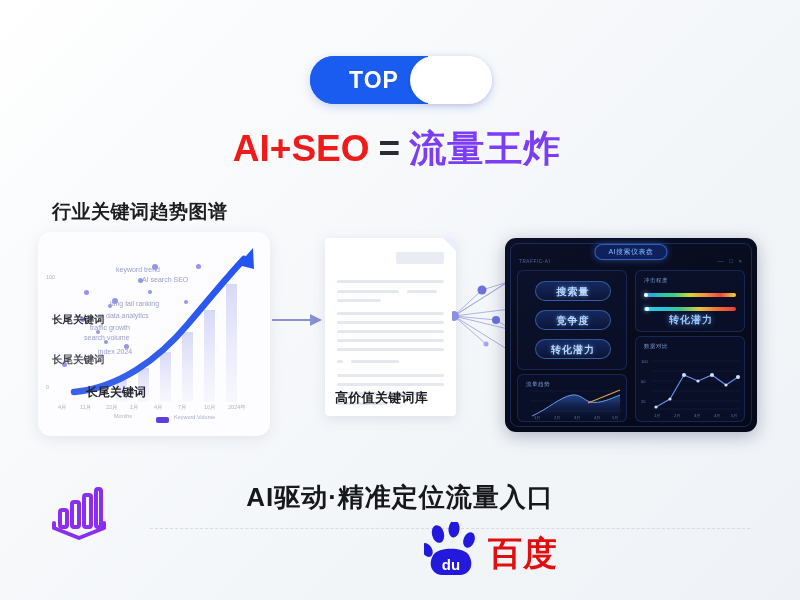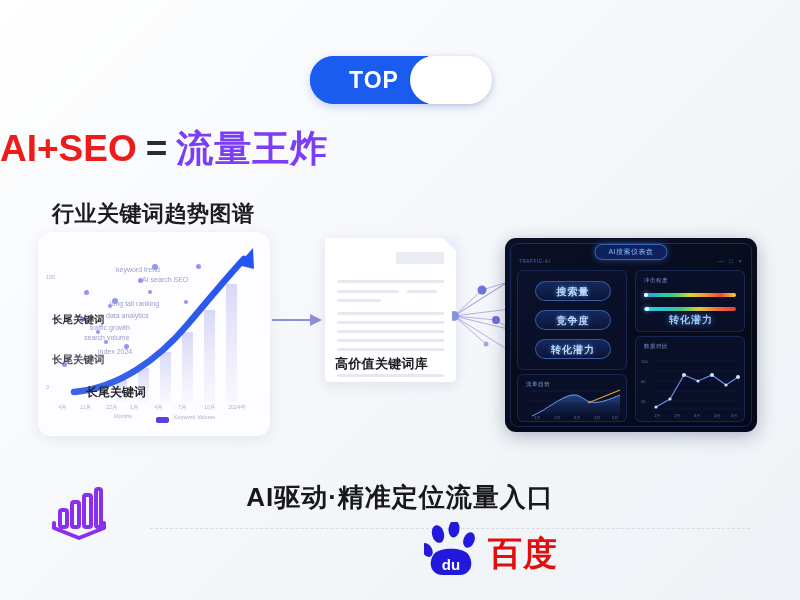--- a/index.html
+++ b/index.html
@@ -40,34 +40,34 @@
   }
   .badge-num-text {
     position: absolute; left: 100px; top: 9px; width: 82px;
     text-align: center;
     font-size: 27px; font-weight: bold; color: #141414;
     letter-spacing: 0.5px; line-height: 30px;
   }
 
   
   .main-title {
-    position: absolute; left: 0; top: 126px; width: 776px;
-    text-align: left;
+    position: absolute; left: 9px; top: 126px; width: 776px;
+    text-align: center;
     font-size: 37px; font-weight: bold;
     line-height: 46px;
     white-space: nowrap;
   }
   .t-red { color: #ef1b1b; letter-spacing: 0px; }
   .t-eq  { color: #2b2b33; margin: 0 9px; }
   .t-purple { color: #7b3df5; letter-spacing: 1px; }
 
   
   .sec-label {
     position: absolute;
-    font-size: 22px; font-weight: bold; color: #1d1d1f;
+    font-size: 19px; font-weight: bold; color: #1d1d1f;
     letter-spacing: 0.5px; white-space: nowrap;
   }
   #label-left  { left: 52px;  top: 199px; }
   #label-right { left: 583px; top: 199px; }
 
   
   .chart-card {
     position: absolute; left: 38px; top: 232px;
     width: 232px; height: 204px;
     background: #fdfdff;
@@ -117,21 +117,21 @@
     position: absolute; left: 8px;
     font-size: 5.5px; color: #b0b4c8; filter: blur(0.35px);
   }
 
   
   #arrow1 { position: absolute; left: 272px; top: 312px; }
 
   
   .doc-card {
     position: absolute; left: 325px; top: 238px;
-    width: 131px; height: 144px;
+    width: 131px; height: 178px;
     background: #ffffff;
     border-radius: 4px;
     box-shadow: 0 3px 13px rgba(70,80,140,0.13);
     overflow: hidden;
   }
   .doc-corner {
     position: absolute; right: 0; top: 0;
     width: 0; height: 0;
     border-left: 13px solid transparent;
     border-top: 13px solid #eceefb;

